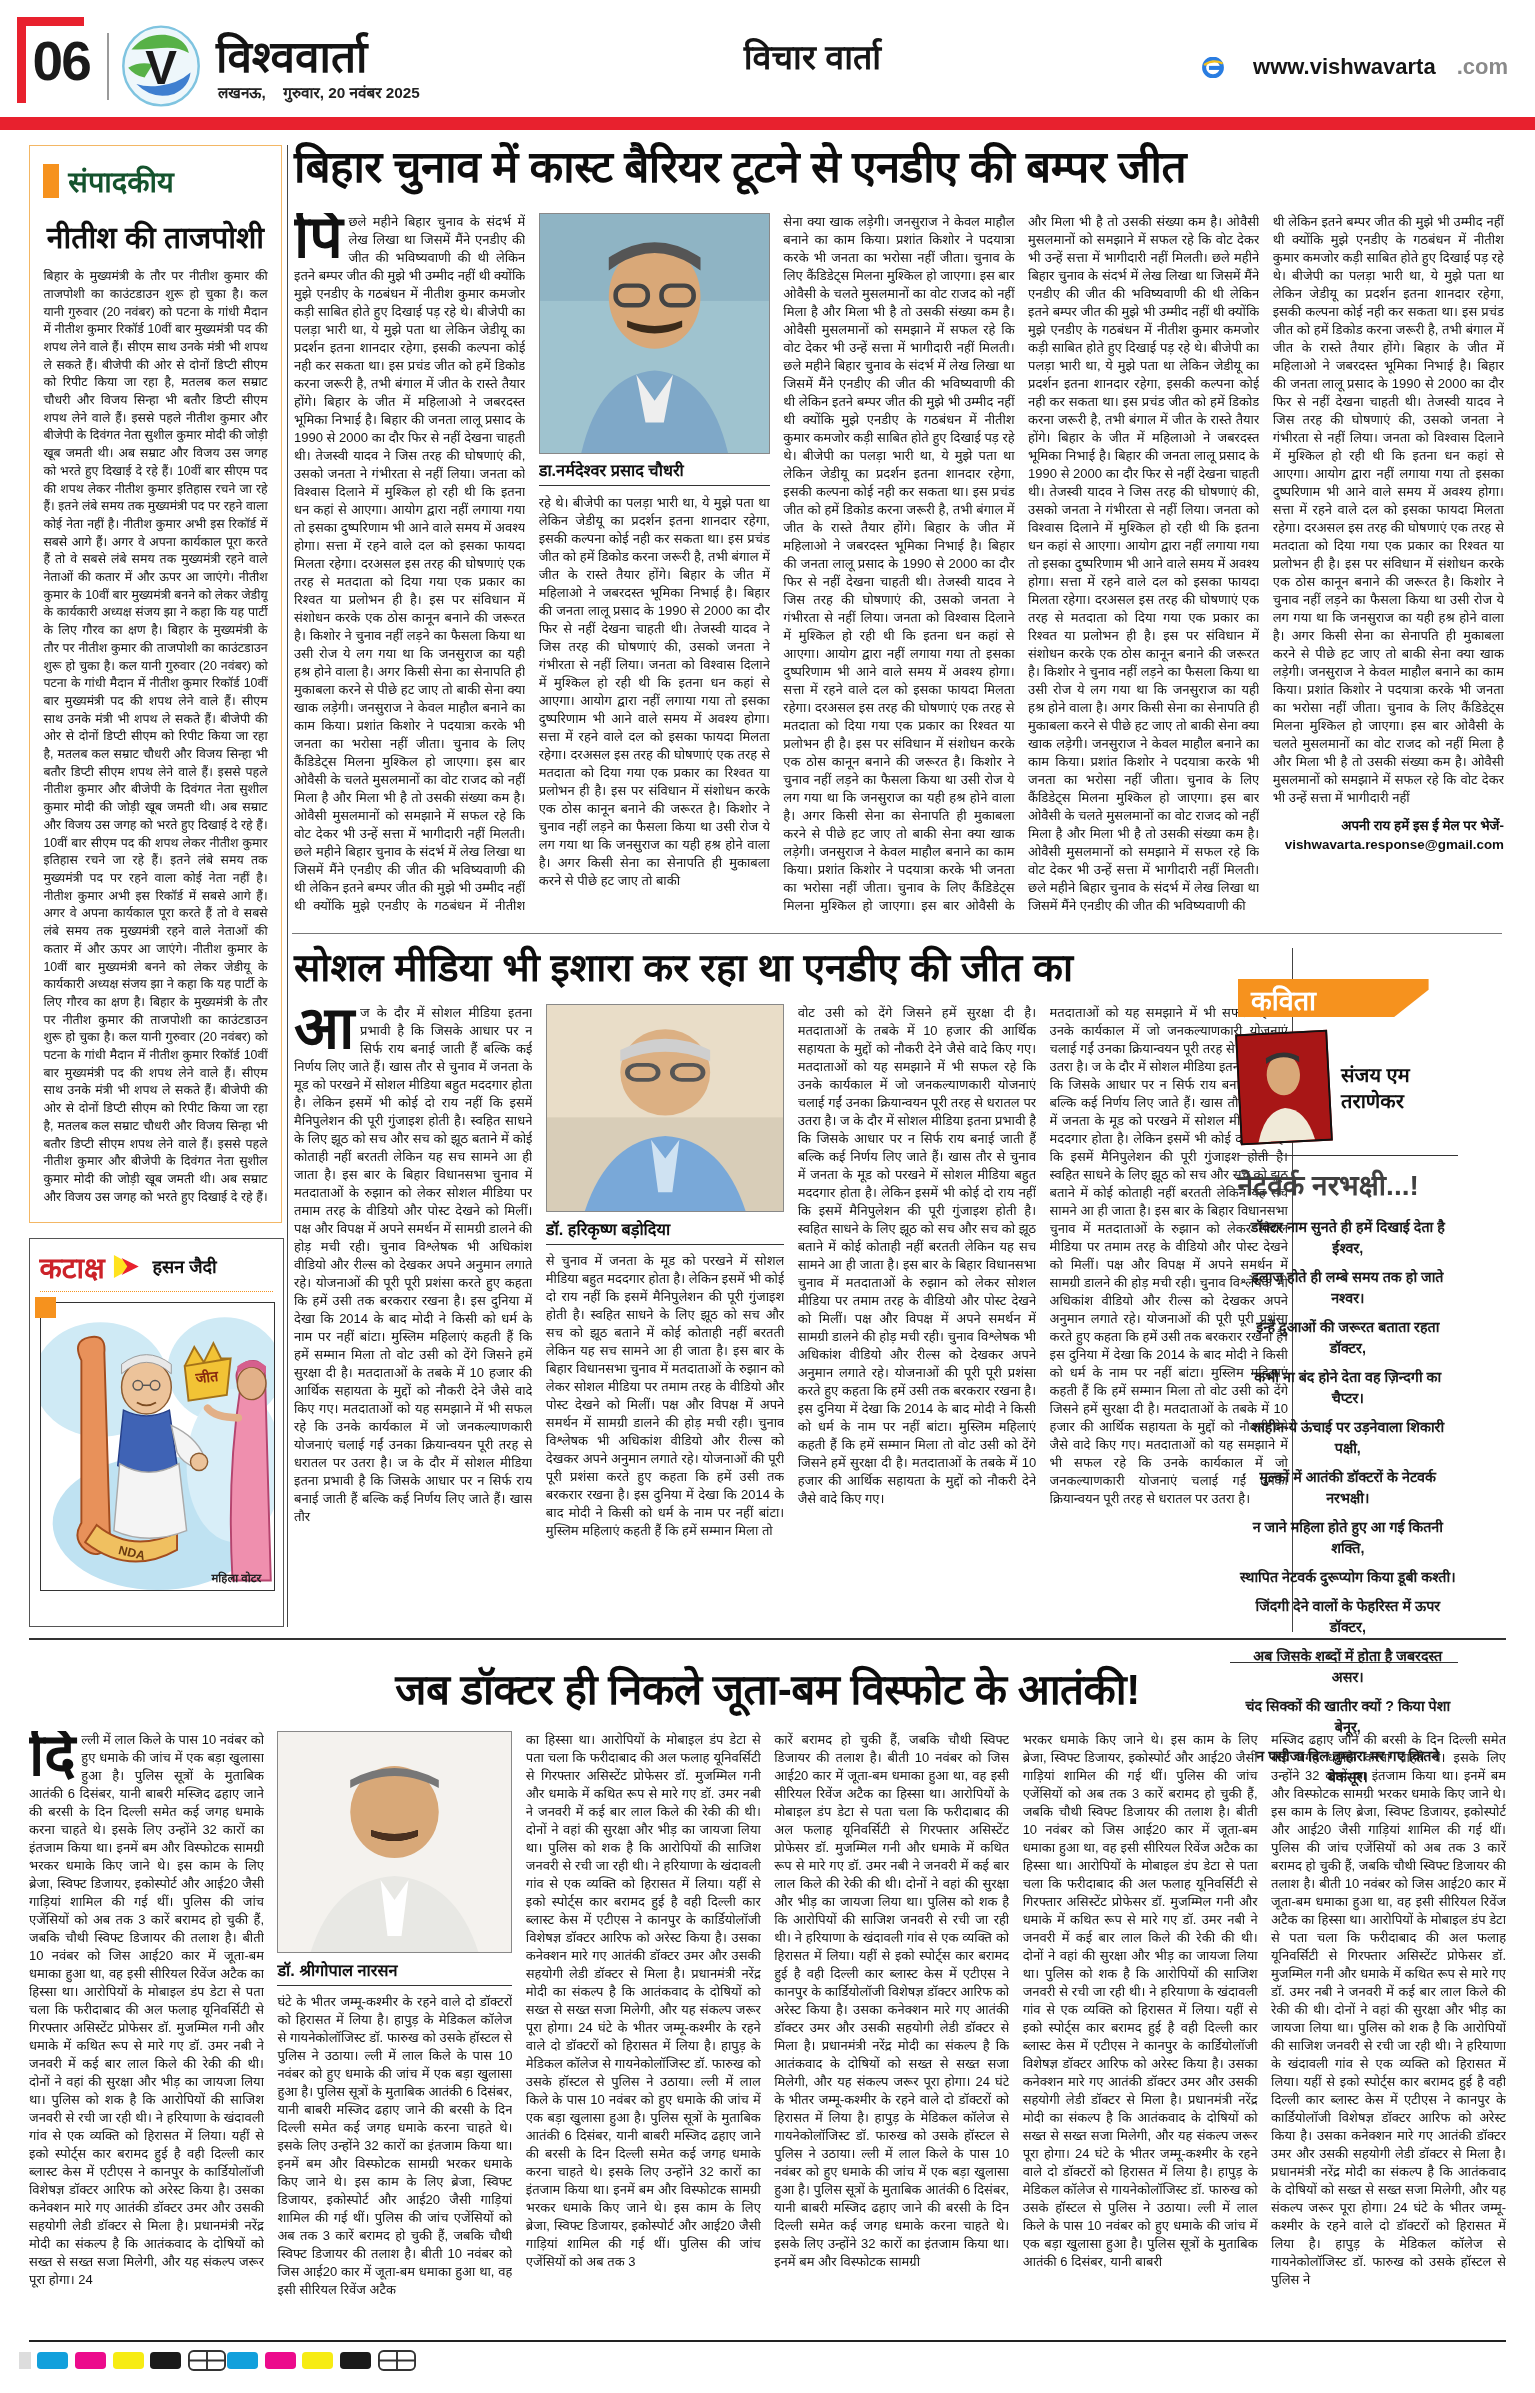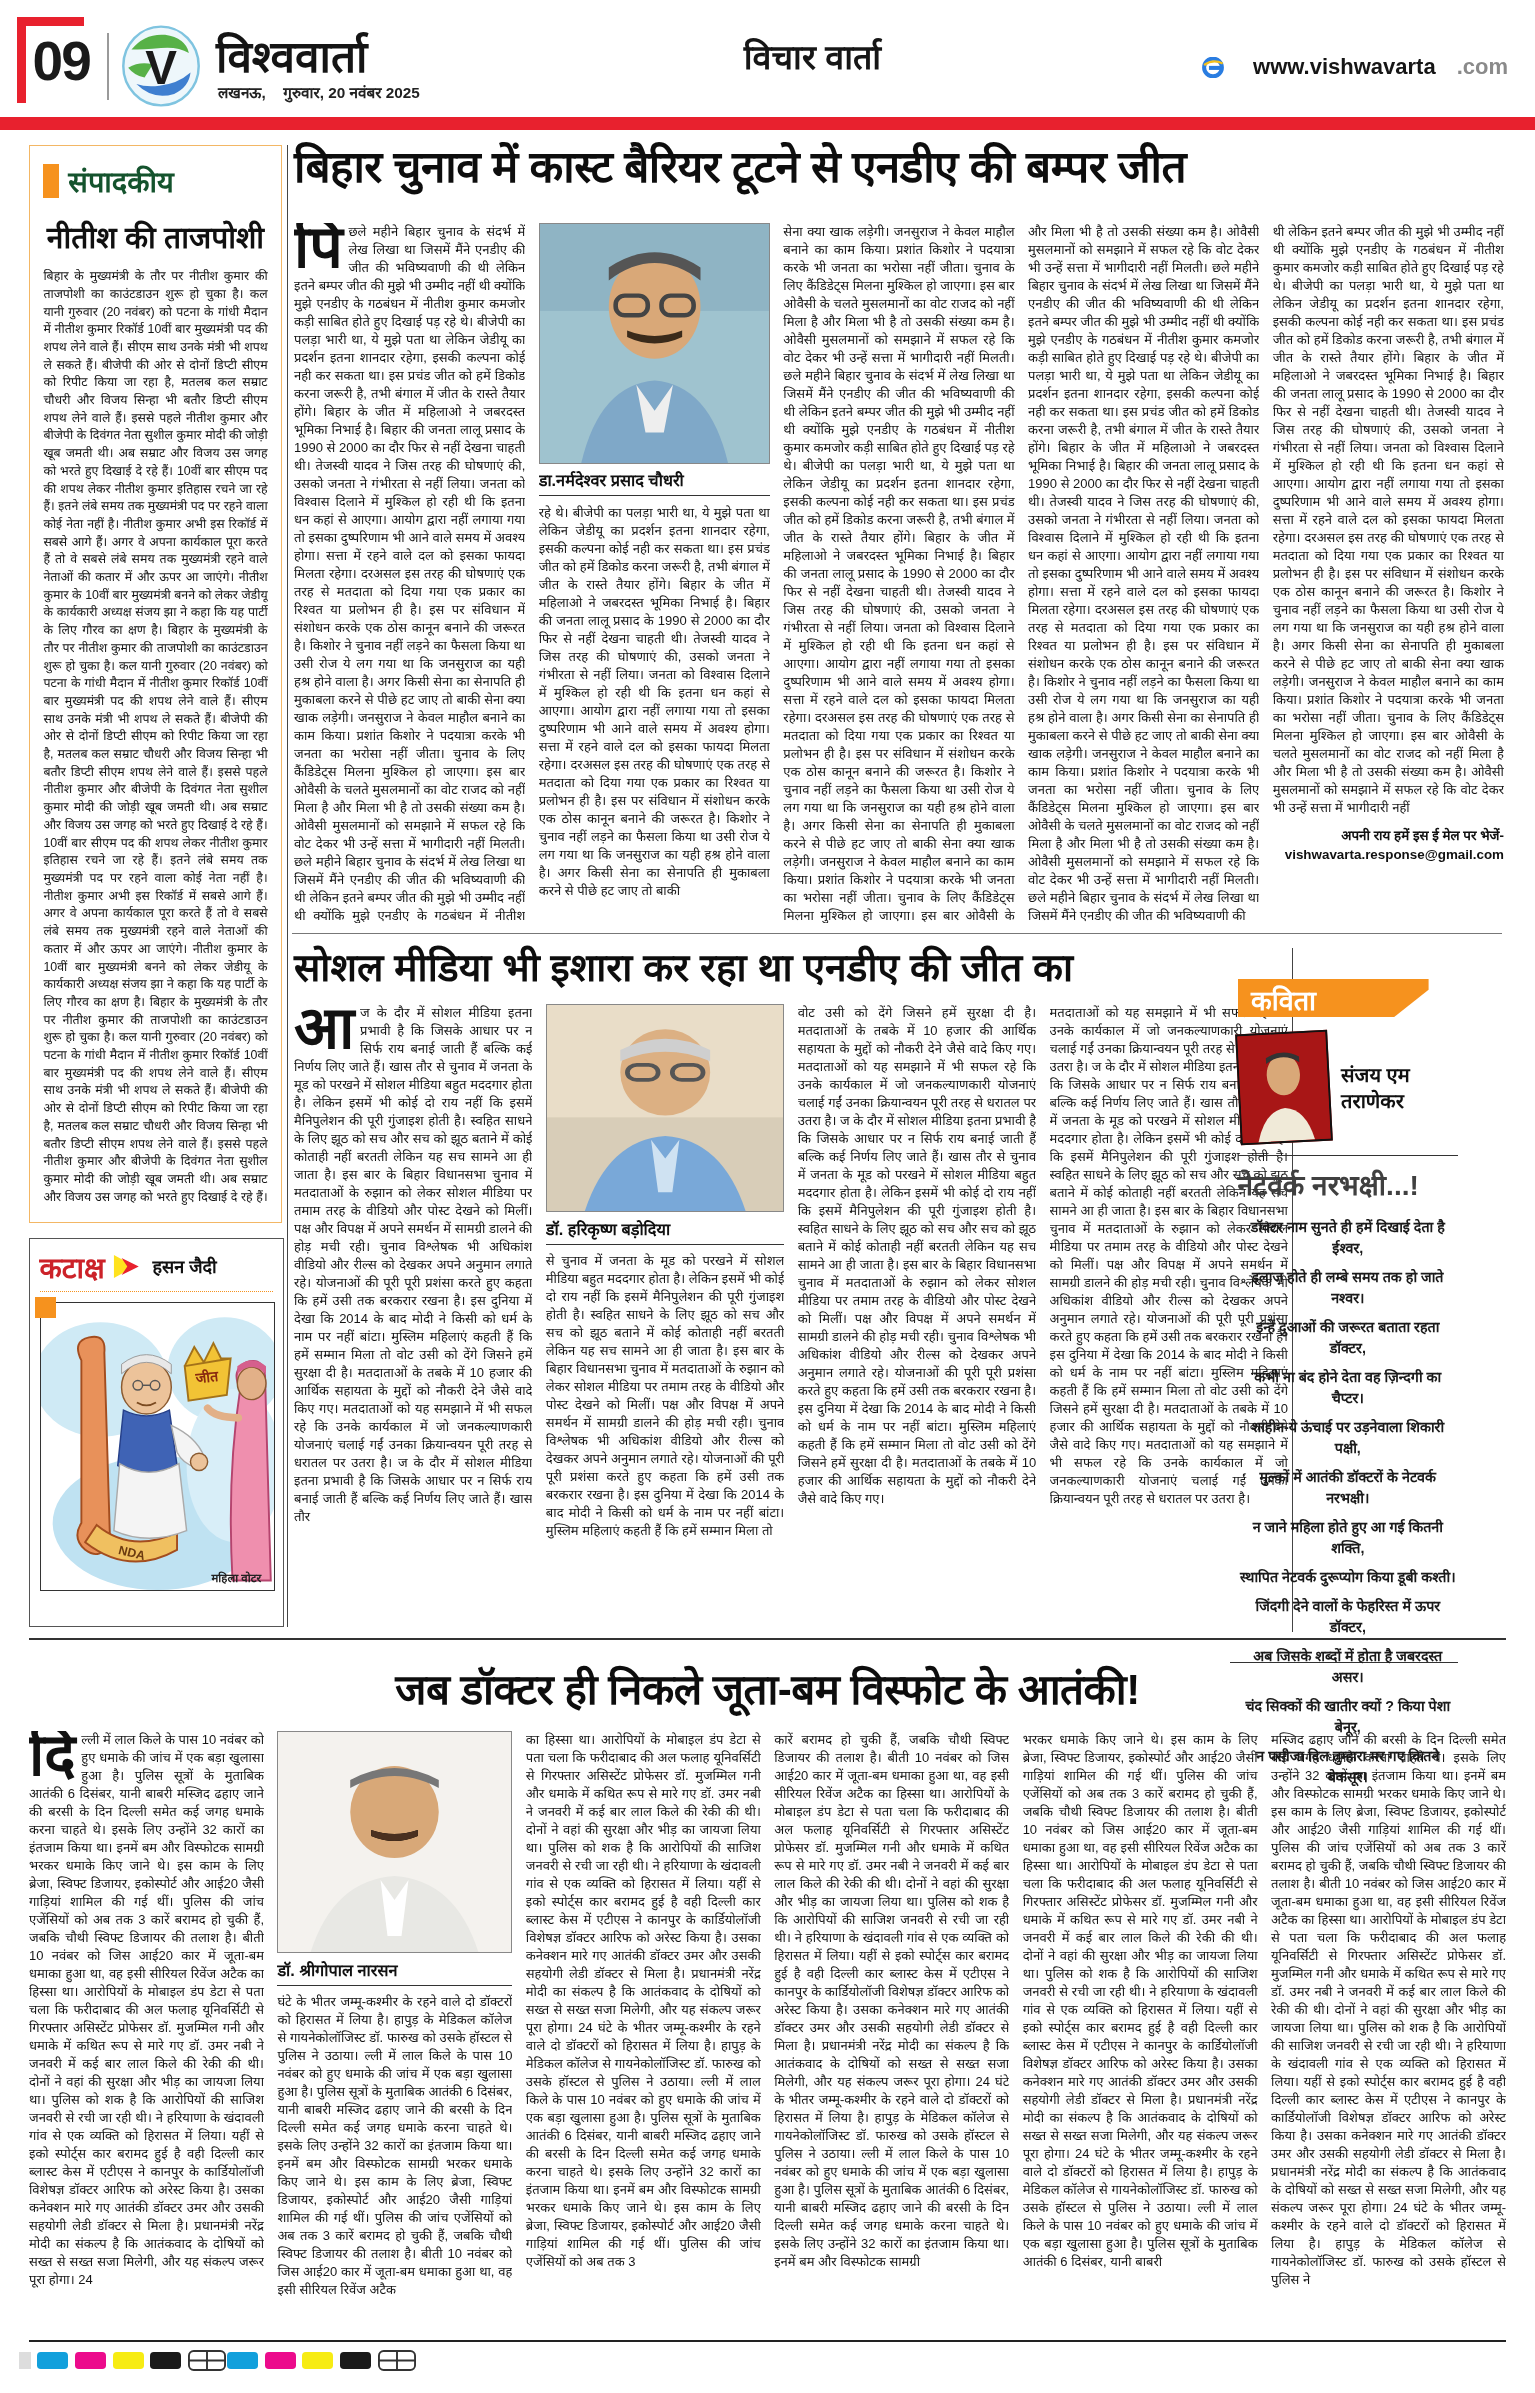--- a/index.html
+++ b/index.html
@@ -35,21 +35,21 @@
   
   .cols{display:flex;gap:13.4px;}
   .col{flex:1 1 0;overflow:hidden;}
   .coltext{font-size:13px;line-height:18px;text-align:justify;color:#151515;}
   .dropcap{float:left;font-size:59px;line-height:48px;font-weight:bold;padding-right:5.7px;color:#111;}
   .figure{border:1px solid #888;box-sizing:border-box;background:#dfe8ee;margin-bottom:5.7px;}
   .figcap{text-align:left;font-size:16.3px;font-weight:bold;margin:1.9px 0 3.8px 0;color:#111;}
   .figrule{border:0;border-top:1.4px solid #333;margin:0 0 7.6px 0;}
   
   #art-main{position:absolute;left:294px;top:141px;width:1210px;}
-  #art-main .headline{font-size:44px;font-weight:bold;line-height:1.2;color:#0d0d0d;margin-bottom:29px;letter-spacing:-0.5px;}
+  #art-main .headline{font-size:44px;font-weight:bold;line-height:1.2;color:#0d0d0d;margin-bottom:19px;letter-spacing:-0.5px;}
   #art-main .cols{height:700px;}
   .email-note{margin-top:9.6px;text-align:right;font-size:13.4px;font-weight:bold;line-height:19px;color:#111;}
   
   #art-social{position:absolute;left:294px;top:946px;width:994px;}
   #art-social .headline{font-size:39px;font-weight:bold;line-height:1.15;color:#0d0d0d;margin-bottom:13.4px;}
   #art-social .cols{height:621px;}
   
   #poem{position:absolute;left:1230px;top:948px;width:228px;height:684px;padding-left:7.6px;box-sizing:border-box;border-bottom:1.4px solid #333;margin-top:31px;}
   .poem-banner{width:191px;height:38px;background:#f6921e;color:#fff;font-size:27px;font-weight:bold;
      padding:1.9px 0 0 13.4px;box-sizing:border-box;clip-path:polygon(0 0,100% 0,100% 28%,82% 100%,0 100%);}
@@ -81,21 +81,21 @@
   .reg{width:38px;height:21px;}
 </style>
 </head>
 <body>
 
 <div id="page">
 
   <div id="hdr">
     <div class="corner-top"></div>
     <div class="corner-left"></div>
-    <div class="pageno">09</div>
+    <div class="pageno">06</div>
     <div class="hdr-div"></div>
     <svg class="logo" viewBox="0 0 100 100">
       <ellipse cx="50" cy="50" rx="46" ry="48" fill="#eef7fb" stroke="#7fc4e0" stroke-width="3"></ellipse>
       <path d="M14 30 Q30 10 55 12 Q80 16 84 34 Q70 26 50 28 Q28 30 14 30Z" fill="#57b147"></path>
       <path d="M20 72 Q40 92 66 84 Q84 76 86 58 Q70 72 48 74 Q32 76 20 72Z" fill="#3f7fd0"></path>
       <path d="M10 52 Q24 44 40 48 L30 64 Q18 62 10 52Z" fill="#57b147"></path>
       <text x="50" y="72" text-anchor="middle" font-size="58" font-weight="bold" fill="#1a1a1a" font-family="Liberation Sans, DejaVu Sans, sans-serif">V</text>
     </svg>
     <div class="paper-name">विश्ववार्ता</div>
     <div class="dateline">

